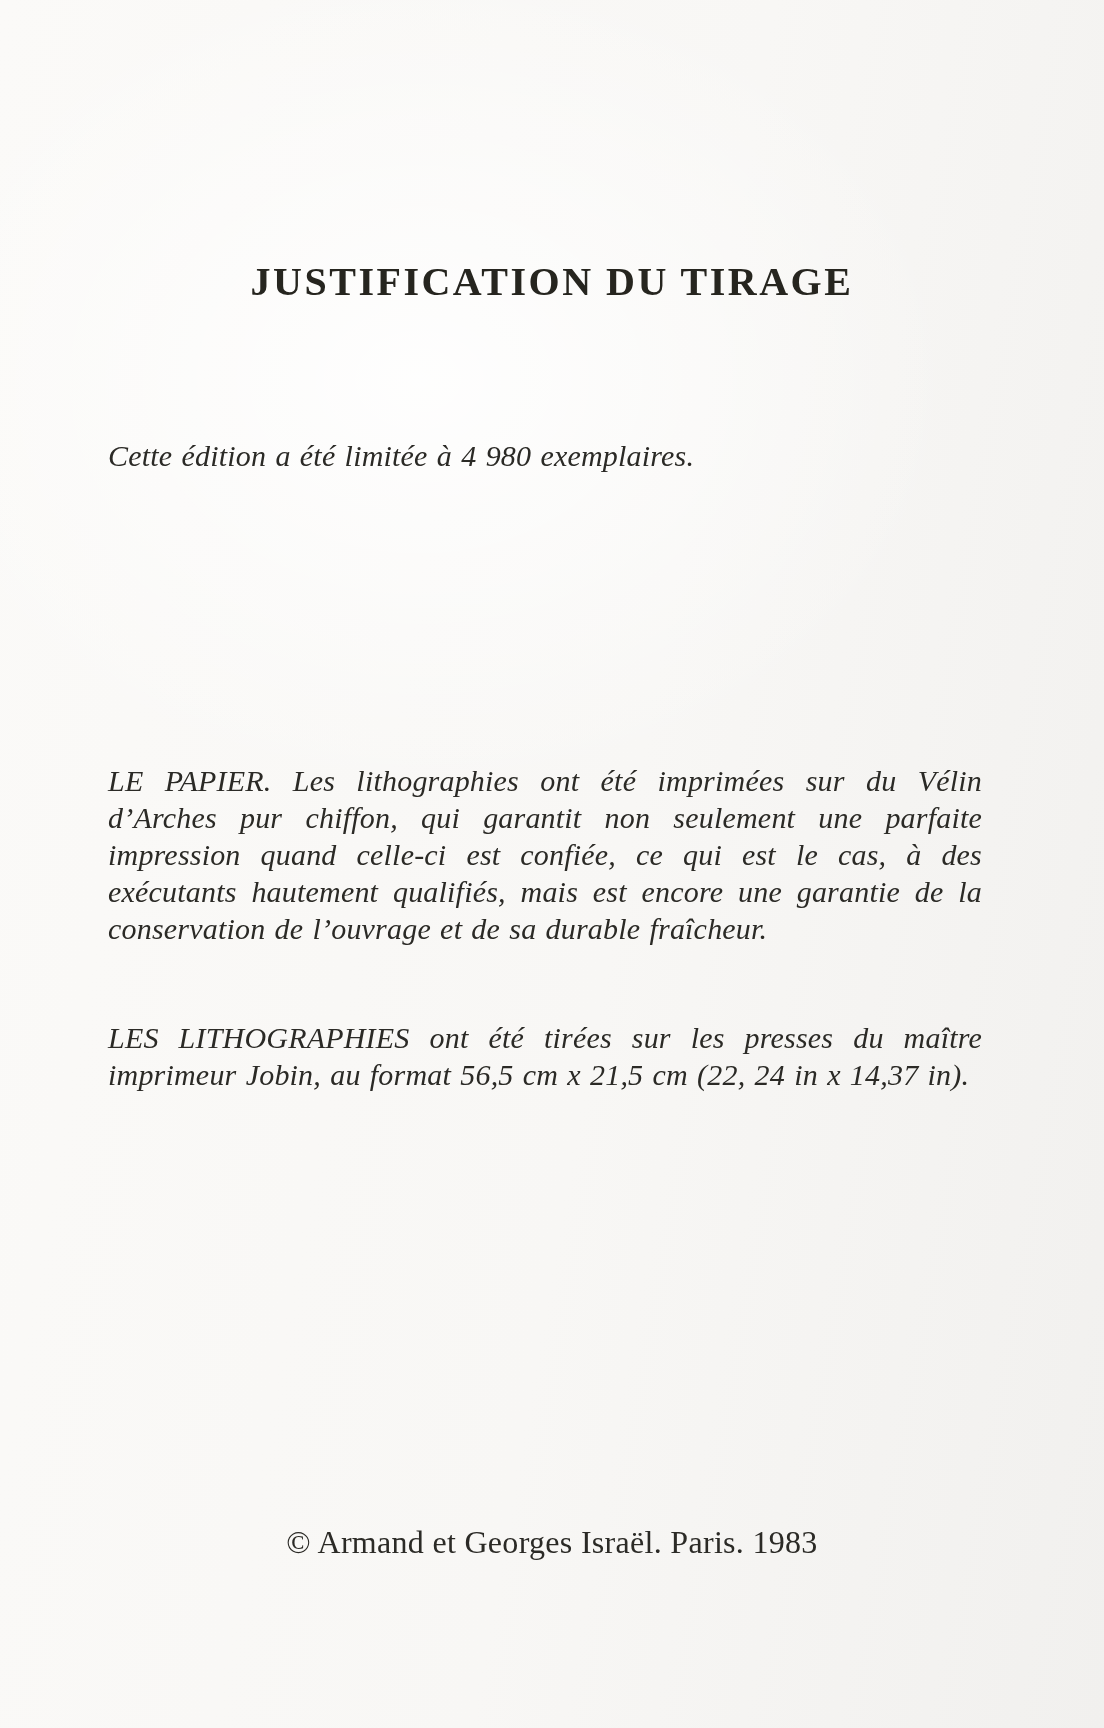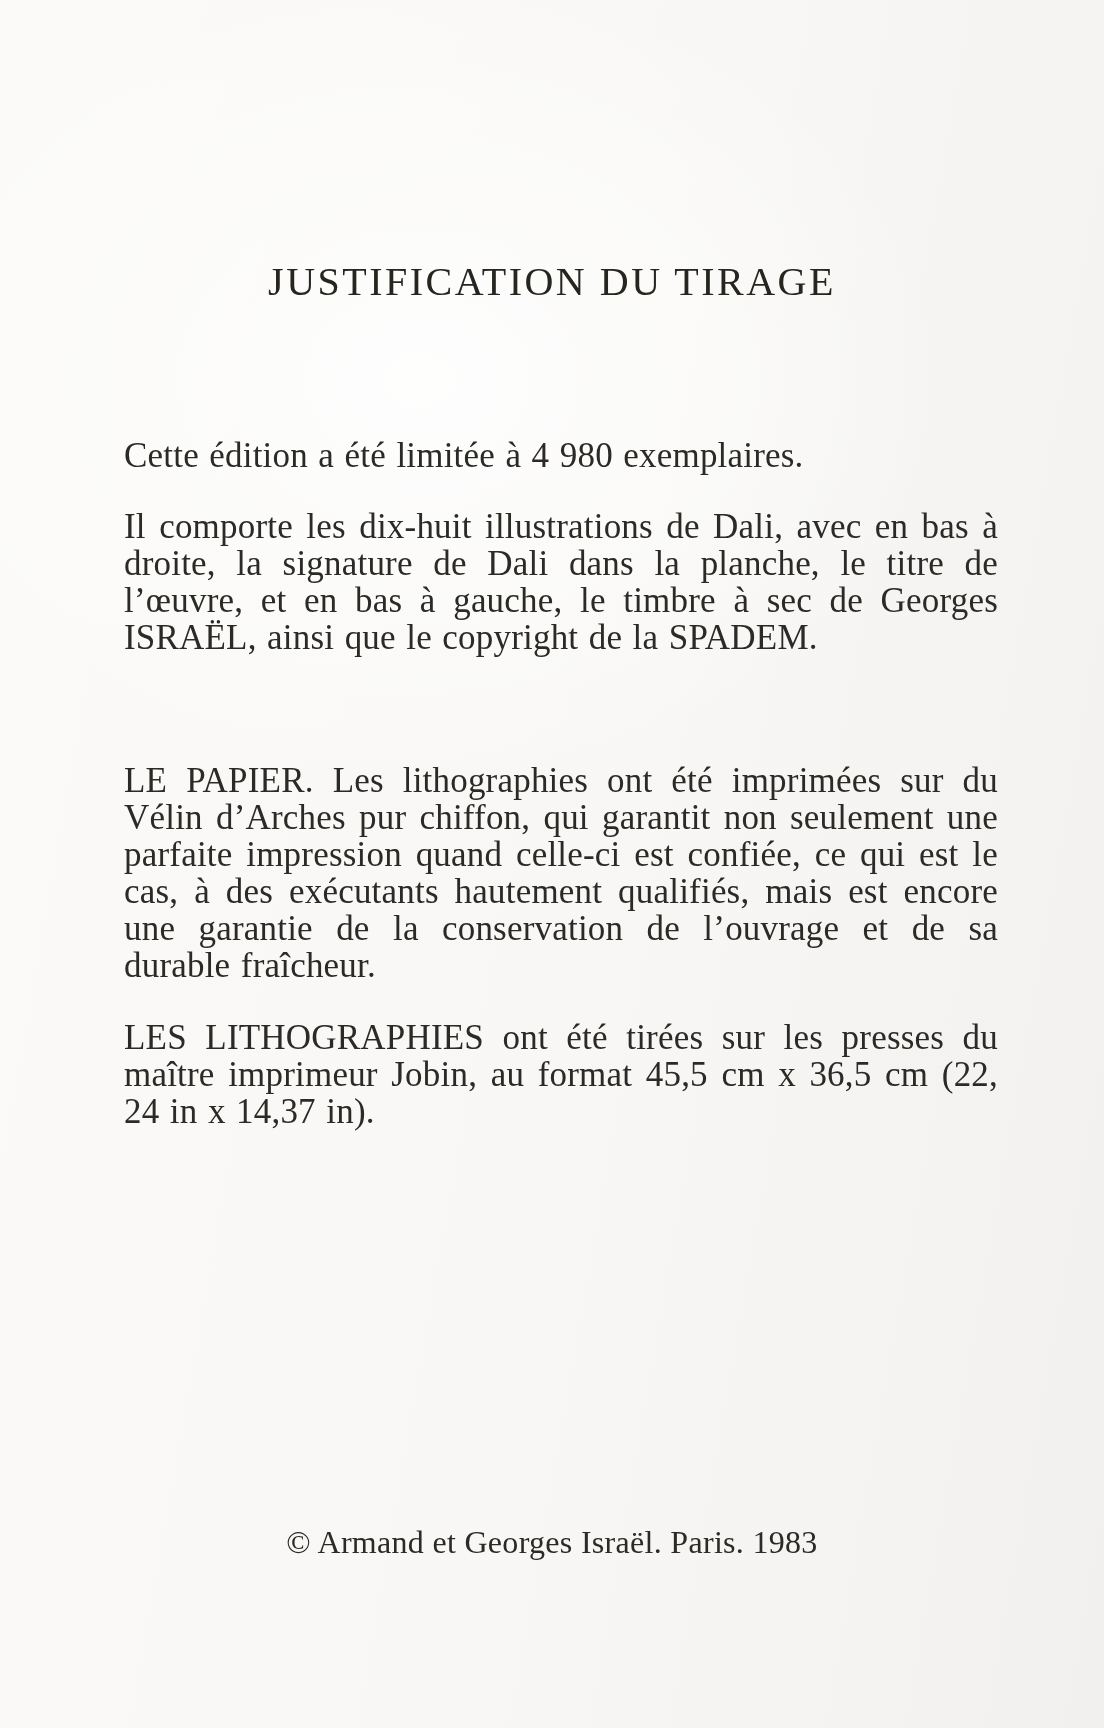--- a/index.html
+++ b/index.html
@@ -24,35 +24,36 @@
     -webkit-font-smoothing: antialiased;
   }
   .doc-title {
     position: absolute;
     top: 258px;
     left: 0;
     width: 100%;
     margin: 0;
     text-align: center;
     font-size: 40px;
-    font-weight: 400;
+    font-weight: 700;
     letter-spacing: 2.5px;
     color: #26251f;
   }
   .text-block {
     position: absolute;
-    left: 124px;
+    left: 108px;
     width: 874px;
-    font-size: 35px;
+    font-size: 30px;
     line-height: 37px;
     letter-spacing: 0.2px;
     word-spacing: 1.5px;
     text-align: justify;
     text-align-last: left;
     hyphens: none;
+    font-style: italic;
   }
   .text-block p {
     margin: 0;
     text-align: justify;
     text-align-last: left;
   }
   #block-edition       { top: 437px; }
   #block-portfolio     { top: 508px; }
   #block-papier        { top: 762px; }
   #block-lithographies { top: 1019px; }
@@ -73,26 +74,25 @@
 
 <div class="page">
 
   <h1 class="doc-title">JUSTIFICATION DU TIRAGE</h1>
 
   <div class="text-block" id="block-edition">
     <p>Cette édition a été limitée à 4 980 exemplaires.</p>
   </div>
 
   <div class="text-block" id="block-portfolio">
-    <p>Il comporte les dix-huit illustrations de Dali, avec en bas à droite, la signature de Dali dans la planche, le titre de l’œuvre, et en bas à gauche, le timbre à sec de Georges ISRAËL, ainsi que le copyright de la SPADEM.</p>
   </div>
 
   <div class="text-block" id="block-papier">
     <p>LE PAPIER. Les lithographies ont été imprimées sur du Vélin d’Arches pur chiffon, qui garantit non seulement une parfaite impression quand celle-ci est confiée, ce qui est le cas, à des exécutants hautement qualifiés, mais est encore une garantie de la conservation de l’ouvrage et de sa durable fraîcheur.</p>
   </div>
 
   <div class="text-block" id="block-lithographies">
-    <p>LES LITHOGRAPHIES ont été tirées sur les presses du maître imprimeur Jobin, au format 45,5 cm x 36,5 cm (22, 24 in x 14,37 in).</p>
+    <p>LES LITHOGRAPHIES ont été tirées sur les presses du maître imprimeur Jobin, au format 56,5 cm x 21,5 cm (22, 24 in x 14,37 in).</p>
   </div>
 
   <p class="copyright">© Armand et Georges Israël. Paris. 1983</p>
 
 </div>
 
 </body></html>

